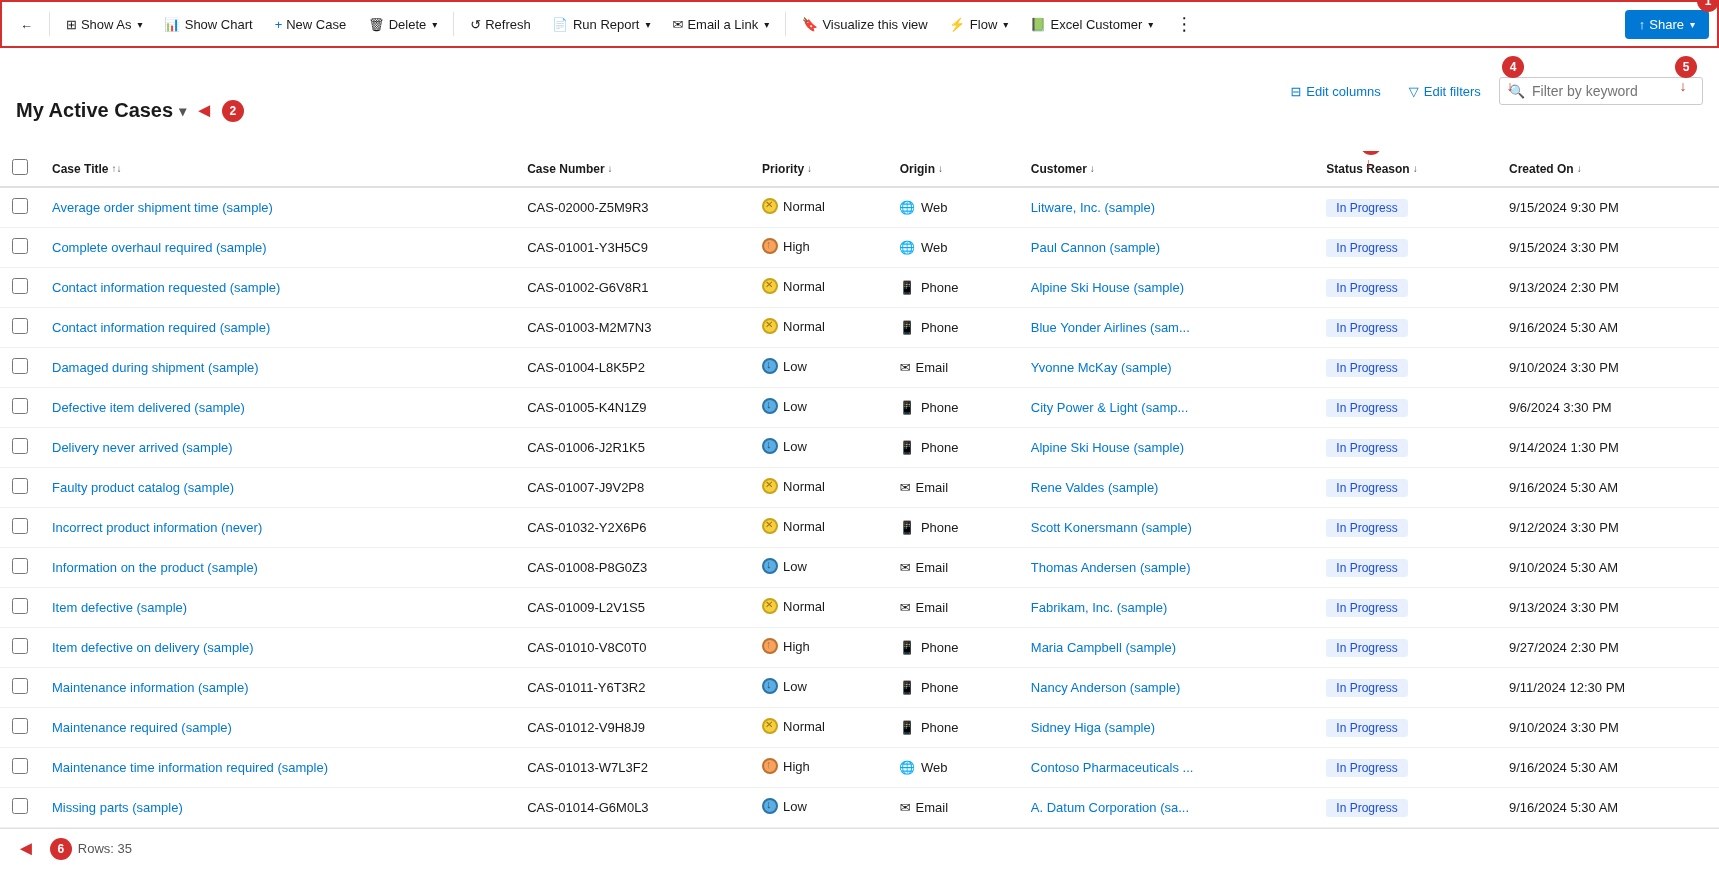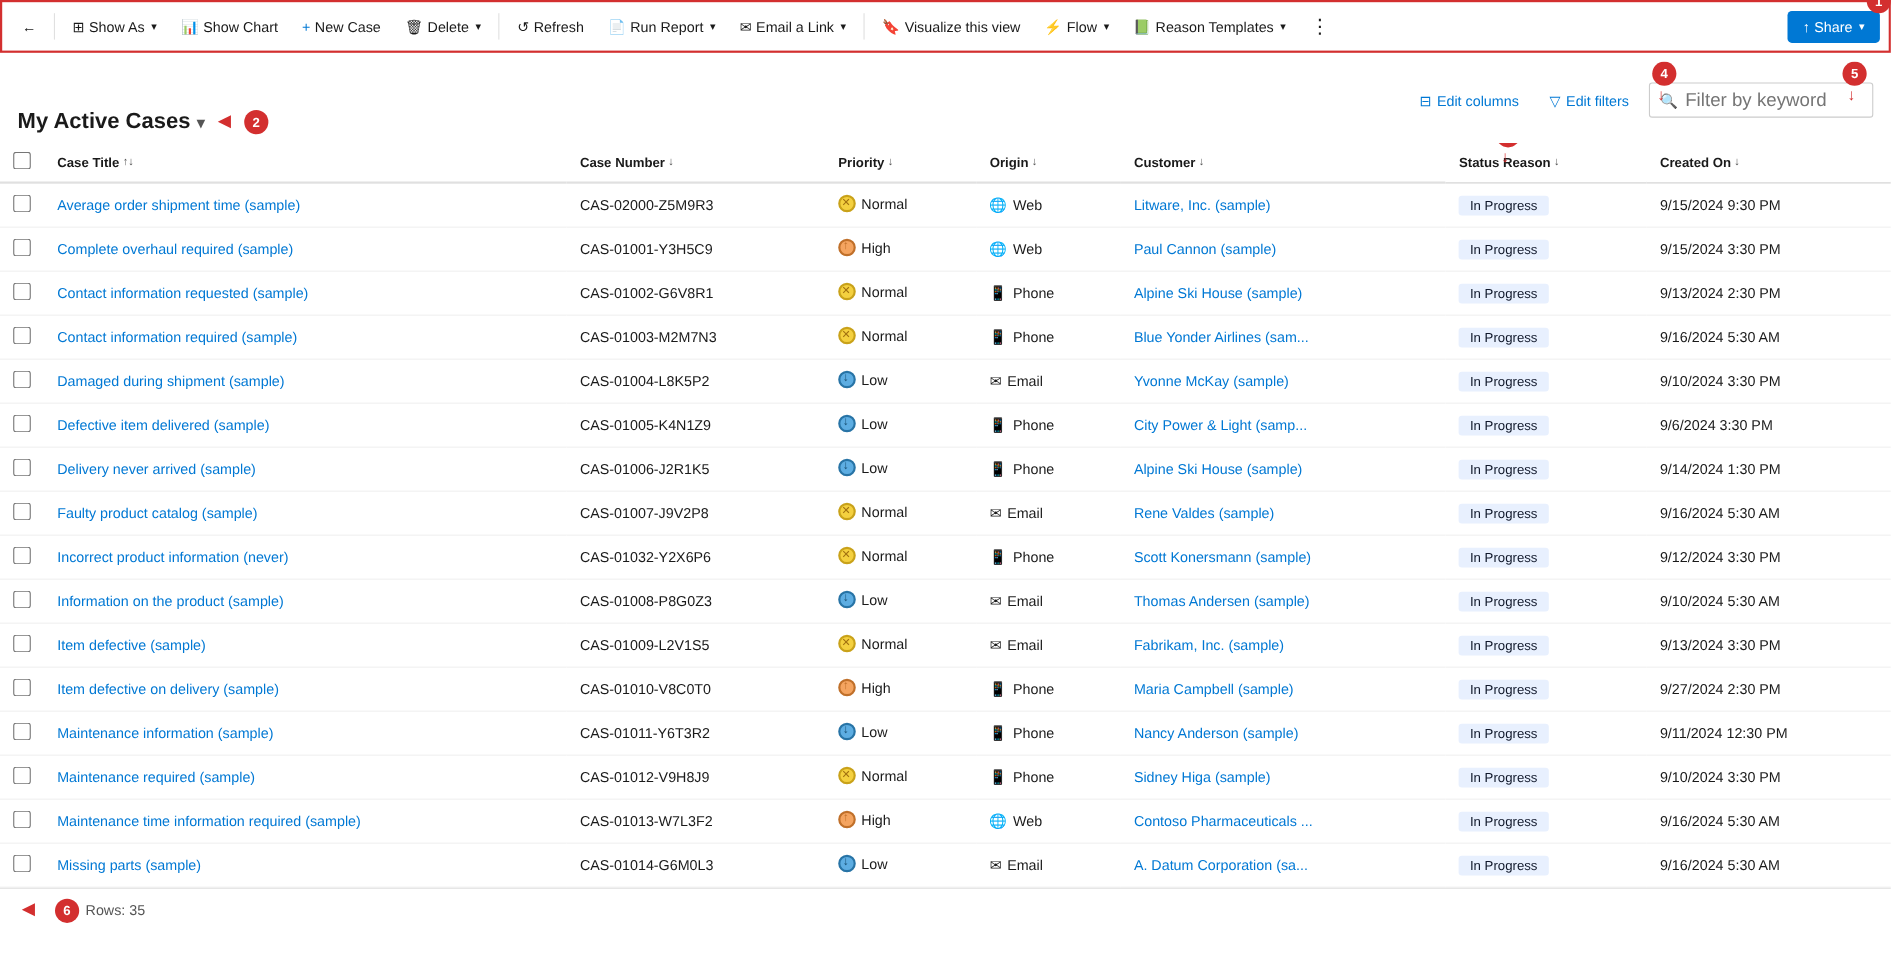--- a/index.html
+++ b/index.html
@@ -55,41 +55,41 @@
       padding: 5px 10px; border: none; background: none;
       cursor: pointer; font-size: 13px; color: #0078d4;
       border-radius: 3px;
     }
     .filter-input {
       display: flex; align-items: center;
       border: 1px solid #ccc; border-radius: 3px;
       padding: 5px 10px; gap: 6px;
     }
     .filter-input input {
-      border: none; outline: none; font-size: 17px;
+      border: none; outline: none; font-size: 14px;
       color: #555; background: transparent; width: 160px;
     }
 
     
     .table-container { overflow-x: auto; }
     table { width: 100%; border-collapse: collapse; }
     thead tr { border-bottom: 2px solid #e0e0e0; }
     thead th {
       padding: 8px 12px; text-align: left;
       font-size: 12px; font-weight: 600; color: #1a1a1a;
       white-space: nowrap; background: #fff;
     }
     thead th .col-label { display: flex; align-items: center; gap: 3px; cursor: pointer; }
     thead th .col-sort { color: #555; font-size: 10px; }
     tbody tr { border-bottom: 1px solid #f0f0f0; }
     tbody td { padding: 10px 12px; font-size: 13px; vertical-align: middle; }
     .case-link { color: #0078d4; cursor: pointer; text-decoration: none; }
     .status-badge {
       display: inline-block; padding: 2px 10px;
-      background: #e8f0fe; color: #0f172a;
+      background: #e8f0fe; color: #1d4ed8;
       border-radius: 3px; font-size: 12px;
     }
 
     
     .priority-icon { display: inline-flex; align-items: center; gap: 5px; }
     .prio-normal { width: 16px; height: 16px; border-radius: 50%; background: #f4d03f; border: 2px solid #c9a21a; display:inline-block; position:relative; }
     .prio-normal::after { content:'✕'; position:absolute; top:-1px; left:1px; font-size:10px; color:#a07010; }
     .prio-high { width: 16px; height: 16px; border-radius: 50%; background: #f4a460; border: 2px solid #c0702a; display:inline-block; position:relative; }
     .prio-high::after { content:'↑'; position:absolute; top:-2px; left:2px; font-size:11px; color:#c0702a; }
     .prio-low { width: 16px; height: 16px; border-radius: 50%; background: #5dade2; border: 2px solid #2874a6; display:inline-block; position:relative; }
@@ -99,21 +99,21 @@
     .row-check { width: 16px; height: 16px; cursor: pointer; }
 
     
     .table-footer {
       padding: 8px 16px; font-size: 13px; color: #555;
       display: flex; align-items: center; gap: 6px;
       border-top: 1px solid #e0e0e0;
     }
 
     
-    .table-container { max-height: 680px; overflow-y: auto; }
+    .table-container { max-height: 680px; overflow-y: auto; margin-top: 21px; }
     ::-webkit-scrollbar { width: 8px; }
     ::-webkit-scrollbar-track { background: #f0f0f0; }
     ::-webkit-scrollbar-thumb { background: #bbb; border-radius: 4px; }
   </style>
 </head>
 <body>
 
 <div class="toolbar">
   <button class="toolbar-btn">
     <span>←</span>
@@ -157,21 +157,21 @@
     <span style="color:#f4c430;">🔖</span>
     <span>Visualize this view</span>
   </button>
   <button class="toolbar-btn">
     <span>⚡</span>
     <span>Flow</span>
     <span class="dropdown-arrow">▾</span>
   </button>
   <button class="toolbar-btn">
     <span>📗</span>
-    <span>Reason Templates</span>
+    <span>Excel Customer</span>
     <span class="dropdown-arrow">▾</span>
   </button>
   <button class="toolbar-btn">
     <span style="font-size:18px;">⋮</span>
   </button>
   <button class="toolbar-btn share-btn">
     <span>↑</span>
     <span>Share</span>
     <span class="dropdown-arrow">▾</span>
   </button>

